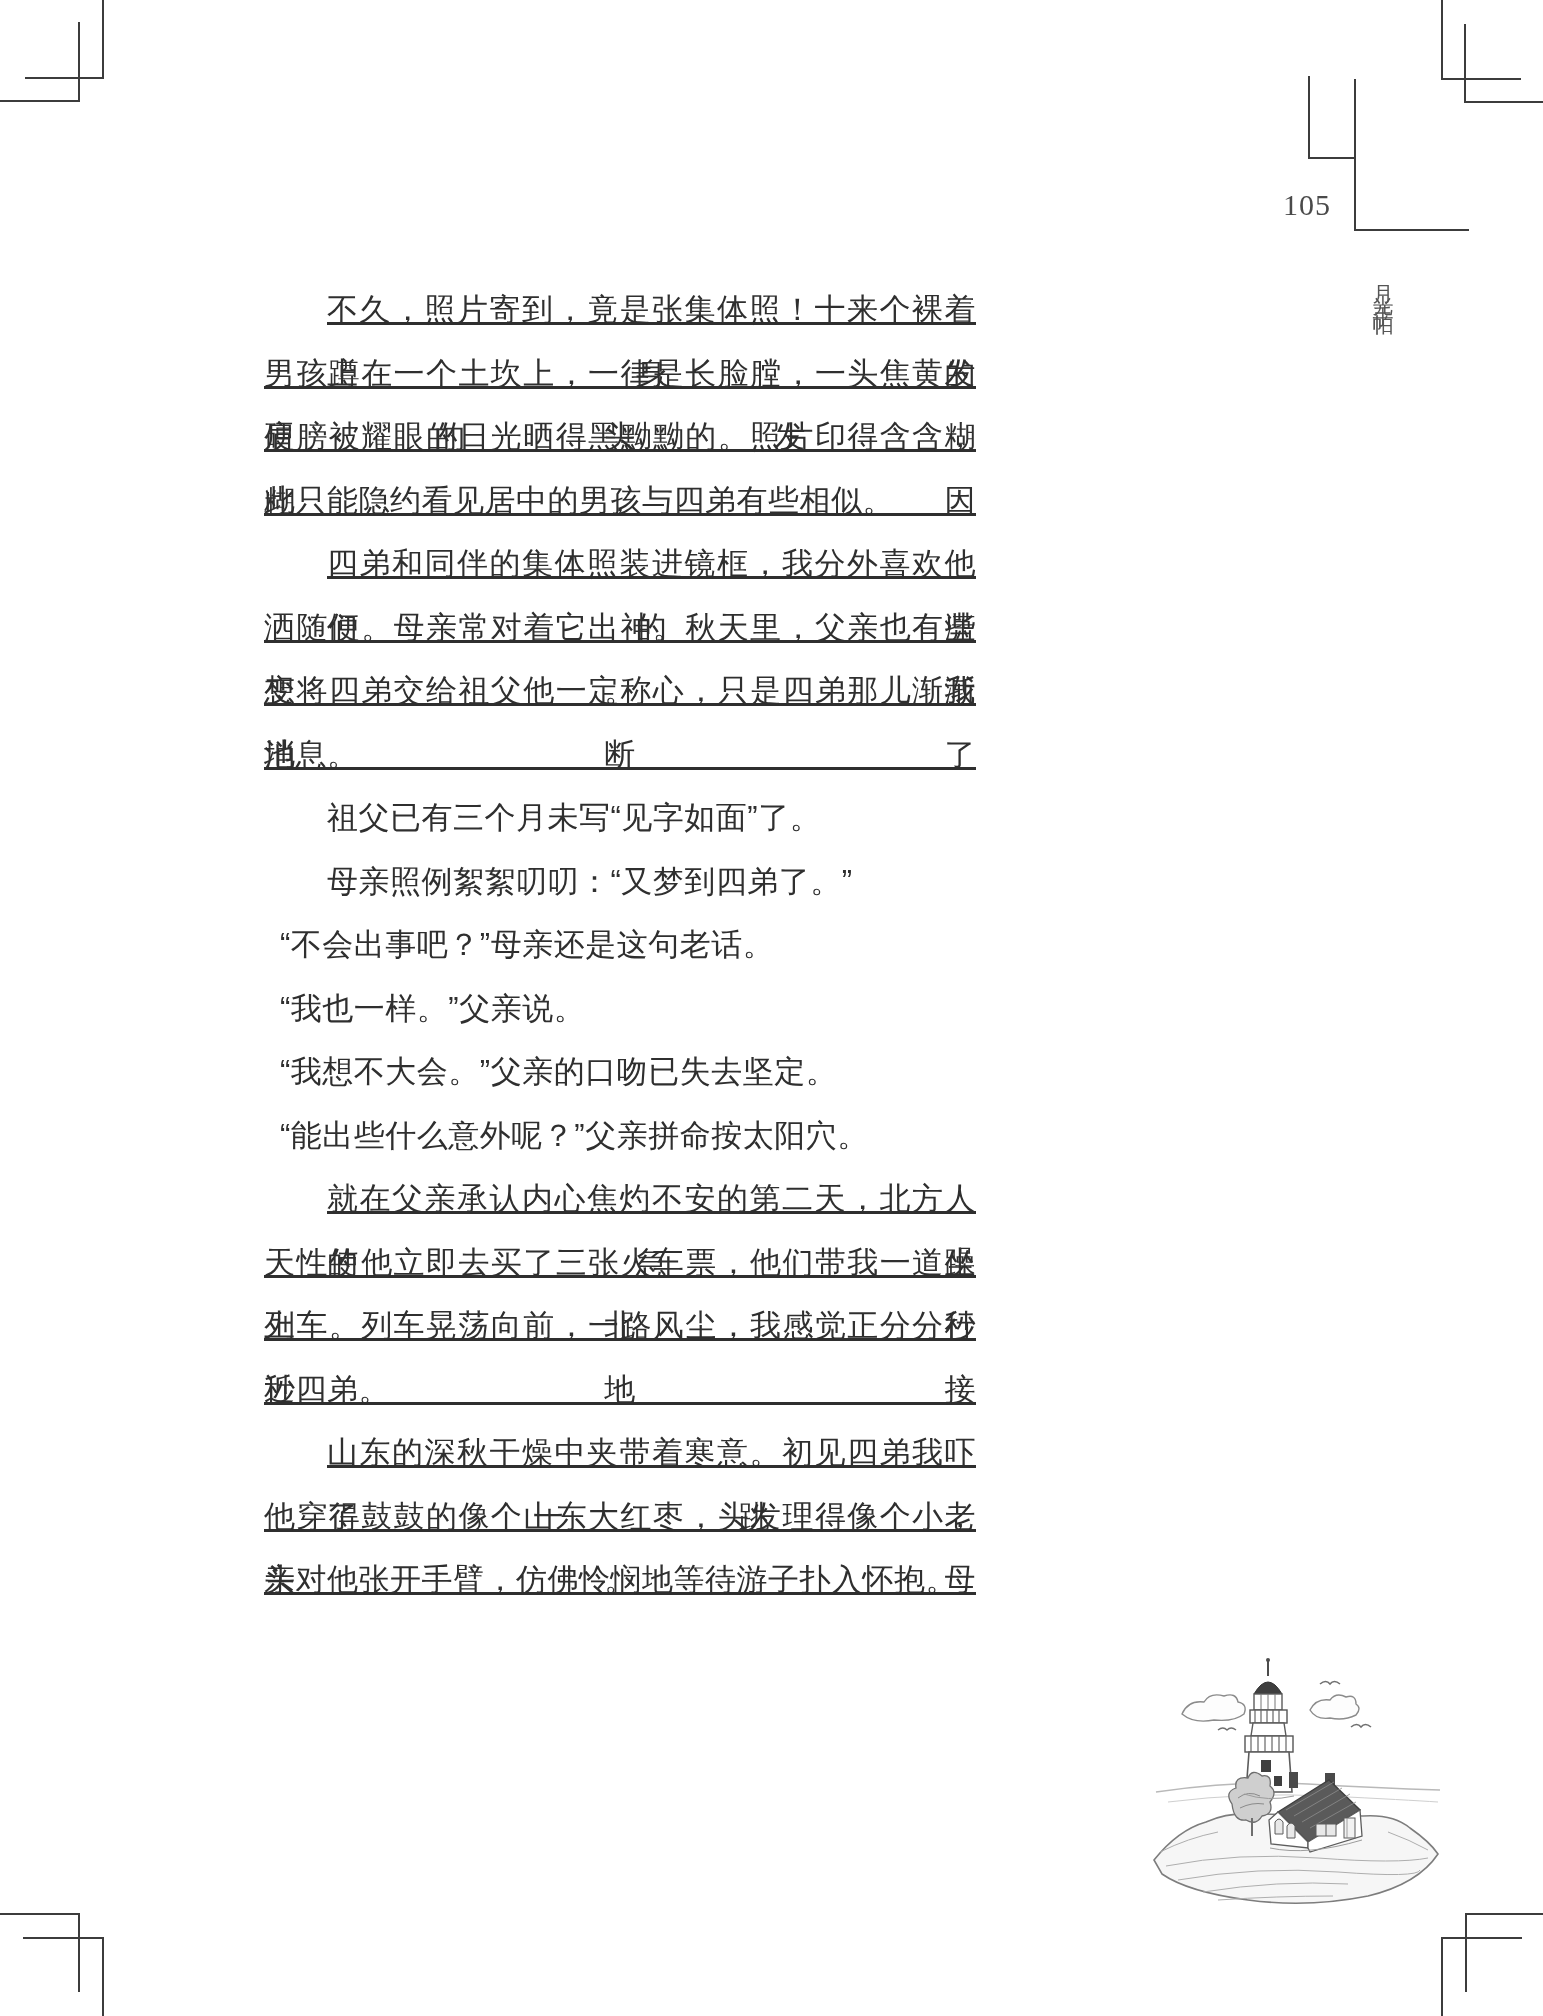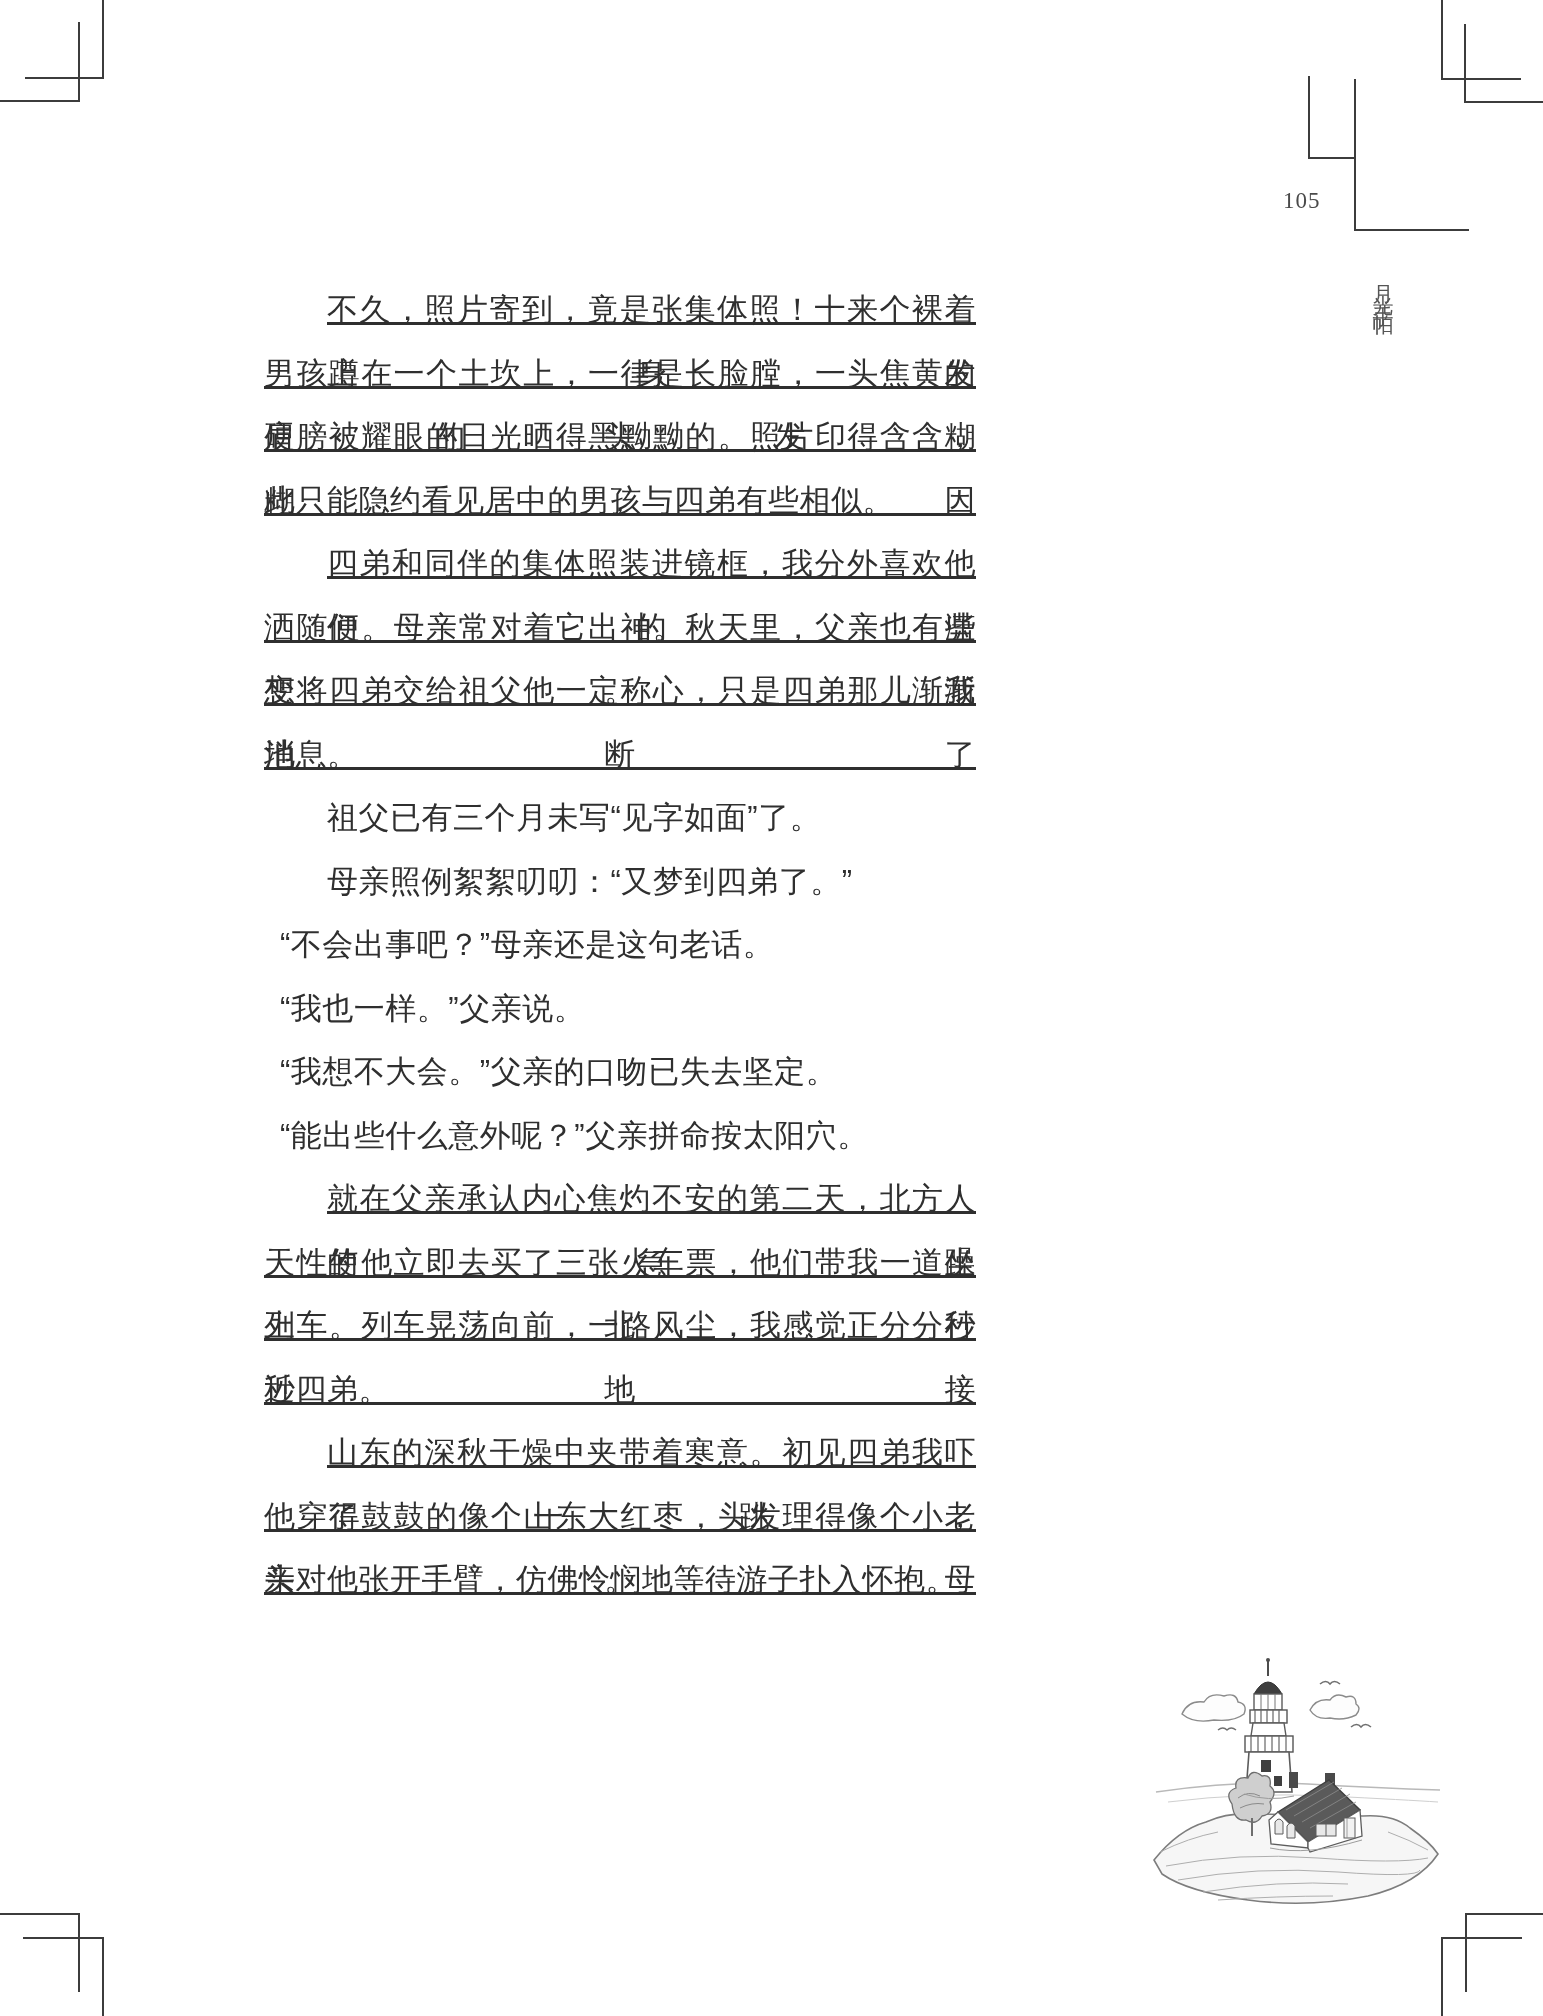--- a/index.html
+++ b/index.html
@@ -20,21 +20,21 @@
   .bl-outer{left:23px;top:1937px;width:79px;height:79px;border-right:2px solid #3c3c3c;border-top:2px solid #3c3c3c;}
   .br-inner{left:1465px;top:1913px;width:78px;height:77px;border-left:2px solid #3c3c3c;border-top:2px solid #3c3c3c;}
   .br-outer{left:1441px;top:1937px;width:79px;height:79px;border-left:2px solid #3c3c3c;border-top:2px solid #3c3c3c;}
   
   .folio-small{left:1308px;top:76px;width:46px;height:81px;border-left:2px solid #3c3c3c;border-bottom:2px solid #3c3c3c;}
   .folio-large{left:1354px;top:79px;width:113px;height:150px;border-left:2px solid #3c3c3c;border-bottom:2px solid #3c3c3c;}
   
   .page-number{
     position:absolute;left:1283px;top:188px;width:56px;
     font-family:"Liberation Serif", serif;
-    font-size:23px;color:#4a4a4a;letter-spacing:1px;text-align:left;
+    font-size:30px;color:#4a4a4a;letter-spacing:1px;text-align:left;
   }
   .running-title{
     position:absolute;left:1372px;top:268px;
     writing-mode:vertical-rl;text-orientation:upright;
     font-size:21px;color:#555;letter-spacing:10px;line-height:22px;
   }
   
   .body-col{
     position:absolute;left:264px;top:278px;width:712px;
     color:#2f2f2f;

